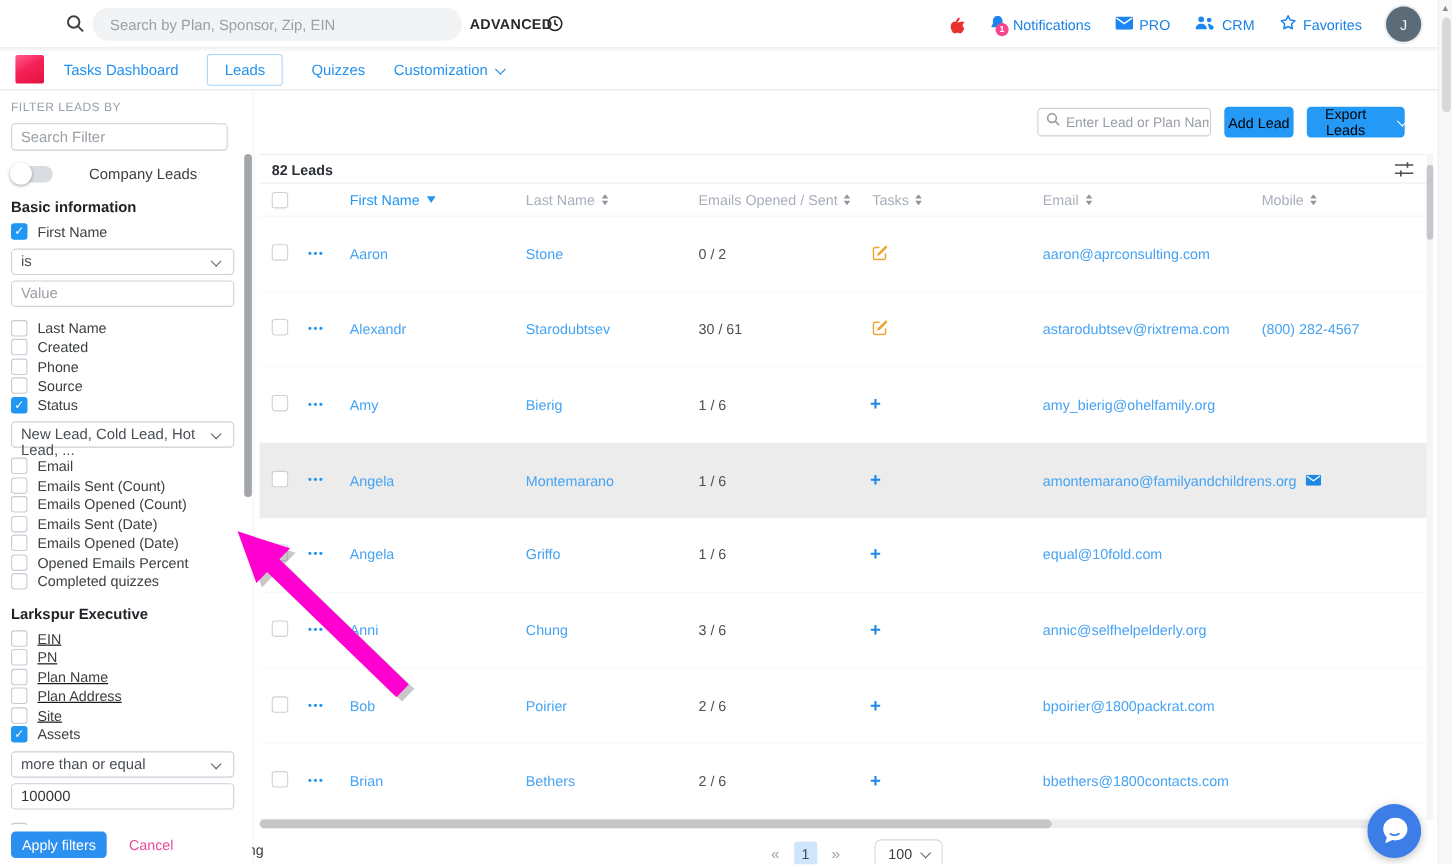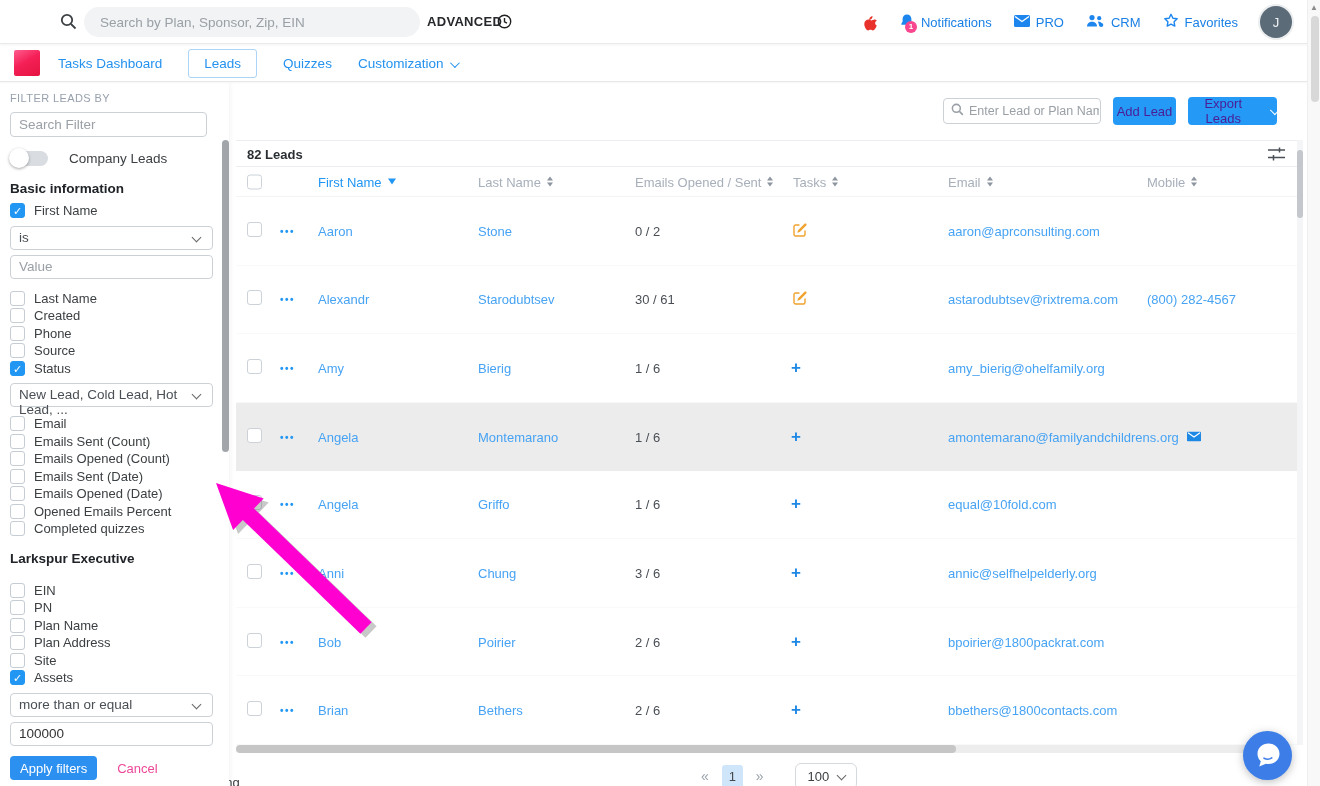--- a/index.html
+++ b/index.html
@@ -37,21 +37,21 @@
   .tab-chev { display:inline-block; width:7px; height:7px; border-right:1.6px solid #2492ee;
               border-bottom:1.6px solid #2492ee; transform:rotate(45deg) translateY(-2px); margin-left:7px; }
 
   
   .sidebar { position:absolute; left:0; top:82px; width:229px; height:704px; background:#fff;
              box-shadow:2px 0 4px rgba(0,0,0,.04); padding:10px 0 0 10px; z-index:10; }
   .sb-title { font-size:11px; color:#97a0ad; letter-spacing:.4px; }
   .sb-search { margin-top:8px; width:197px; height:25px; border:1px solid #ccd1d6; border-radius:4px;
                padding:0 8px; font-size:13.5px; color:#444; outline:none; font-family:inherit; }
   .sb-search::placeholder { color:#9aa0a6; }
-  .toggle-row { margin-top:11px; display:flex; align-items:center; gap:21px; height:20px; }
+  .toggle-row { margin-top:11px; display:flex; align-items:center; gap:33px; height:20px; }
   .toggle { position:relative; width:38px; height:15px; border-radius:8px; background:#d9dde2; }
   .knob { position:absolute; left:-1px; top:-2.5px; width:20px; height:20px; border-radius:50%; background:#fff;
           box-shadow:0 1px 3px rgba(0,0,0,.35); }
   .toggle-label { font-size:13.5px; color:#3c4043; }
   .sb-heading { margin-top:13px; font-size:13.5px; font-weight:bold; color:#202428; }
   .chk-row { display:flex; align-items:center; gap:9px; height:17.5px; cursor:pointer; }
   .chk-row.pad { margin-top:6px; }
   .cbox { width:15px; height:15px; border:1px solid #c5ccd3; border-radius:3px; background:#fff; flex:0 0 15px; }
   .cbox.checked { background:#2196f3; border-color:#2196f3; color:#fff; font-size:11px; line-height:14px;
                   text-align:center; font-weight:bold; }
@@ -71,21 +71,21 @@
   .apply-btn { background:#2b90f0; color:#fff; border:none; border-radius:4px; height:24px; padding:0 10px;
                font-size:13px; font-family:inherit; cursor:pointer; }
   .cancel-lnk { font-size:13px; color:#ec4899; cursor:pointer; }
 
   
   .main { position:absolute; left:229px; top:82px; width:1091px; height:704px; background:#fff; }
   .lead-search-wrap { position:absolute; left:714px; top:16px; width:158px; height:26px; border:1px solid #ccd1d6;
                       border-radius:4px; display:flex; align-items:center; padding:0 7px; gap:5px; background:#fff; }
   .lead-search { border:none; outline:none; width:130px; font-size:12.5px; color:#444; font-family:inherit; }
   .lead-search::placeholder { color:#9aa0a6; }
-  .btn-blue { position:absolute; top:15px; height:28px; background:#2499f5; color:#4c1d95; border:none; border-radius:4px;
+  .btn-blue { position:absolute; top:15px; height:28px; background:#2499f5; color:#000000; border:none; border-radius:4px;
               font-size:13px; font-family:inherit; cursor:pointer; }
   .add-lead { left:884px; width:63px; }
   .export { left:959px; width:89px; display:flex; align-items:center; justify-content:flex-end; gap:12px; }
   .export .chev { width:7px; height:7px; border-right:1.8px solid #fff; border-bottom:1.8px solid #fff;
                   transform:rotate(45deg) translateY(-2px); }
 
   .card { position:absolute; left:7px; top:58px; width:1061px; height:754px; background:#fff;
           border-top:1px solid #ebedf0; }
   .count-row { position:relative; height:26px; border-bottom:1px solid #ebedf0; }
   .count-label { position:absolute; left:11px; top:6px; font-size:13px; font-weight:bold; color:#2b2f33; }
@@ -290,21 +290,21 @@
           <span class="cbox"></span>
           <span class="clabel">Opened Emails Percent</span>
         </div>
         <div class="chk-row">
           <span class="cbox"></span>
           <span class="clabel">Completed quizzes</span>
         </div>
       </div>
 
     <div class="sb-heading">Larkspur Executive</div>
-    <div class="grp" style="margin-top:16px;">
+    <div class="grp" style="margin-top:6px;text-decoration:underline;">
         <div class="chk-row">
           <span class="cbox"></span>
           <span class="clabel">EIN</span>
         </div>
         <div class="chk-row">
           <span class="cbox"></span>
           <span class="clabel">PN</span>
         </div>
         <div class="chk-row">
           <span class="cbox"></span>

